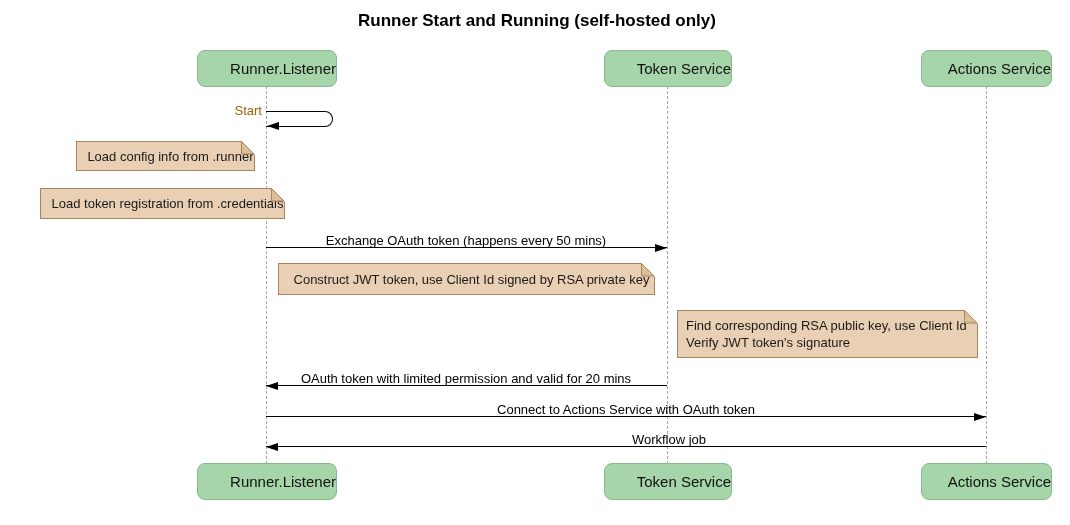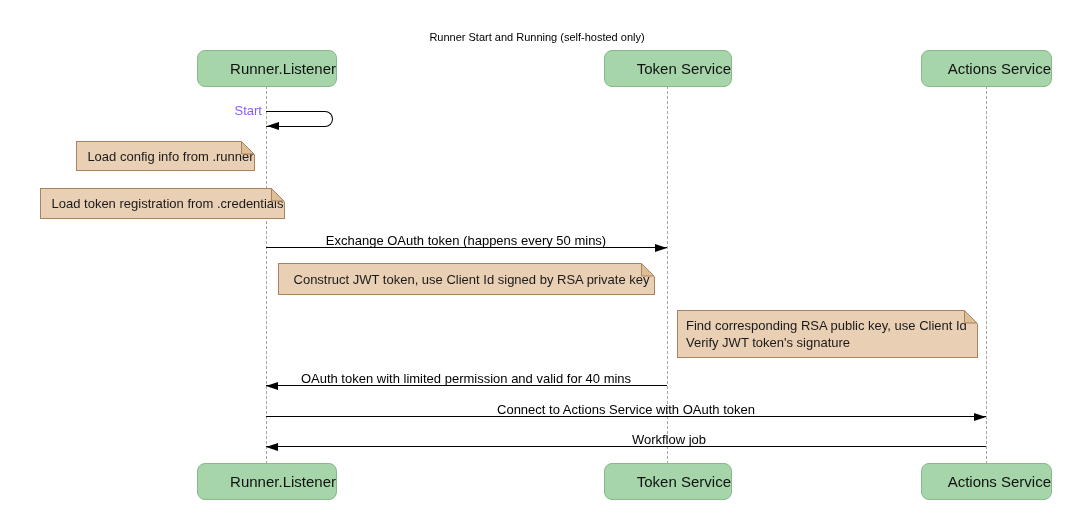--- a/index.html
+++ b/index.html
@@ -7,23 +7,22 @@
     position:relative;
     width:1070px;height:525px;
     background:#ffffff;
     font-family:"Liberation Sans", sans-serif;
     overflow:hidden;
   }
   .title{
     position:absolute;
     top:11px;left:537px;
     transform:translateX(-50%);
-    font-size:11px;font-weight:normal;color:#000;
+    font-size:17px;font-weight:bold;color:#000;
     white-space:nowrap;
-    margin-top:20px;
   }
   .lifeline{
     position:absolute;
     top:86px;height:378px;width:0;
     border-left:1px dashed #a6a6a6;
   }
   .actor{
     position:absolute;
     height:37px;
     background:#a5d5a9;
@@ -48,21 +47,21 @@
   .note .fold{position:absolute;top:-1px;right:-1px;}
   .note-line{white-space:nowrap;}
   .msg-label{
     position:absolute;
     transform:translateX(-50%);
     font-size:13px;color:#000;
     white-space:nowrap;
   }
   .start-label{
     position:absolute;
-    font-size:13px;color:#8b5cf6;
+    font-size:13px;color:#a16207;
     text-align:right;
     white-space:nowrap;
   }
   .line{
     position:absolute;height:1.4px;background:#000;
   }
   .head-right{
     position:absolute;width:0;height:0;
     border-left:12px solid #000;
     border-top:4.5px solid transparent;
@@ -137,21 +136,21 @@
 
   <div class="note" style="left:677px;top:310px;width:301px;height:48px;">
     <svg class="fold" width="14" height="14" viewBox="0 0 14 14">
       <path d="M0,0 L14,0 L14,14 Z" fill="#ffffff"></path>
       <path d="M0.5,0.5 L13,13 L0.5,13 Z" fill="#dcbe97" stroke="#a8835c" stroke-width="1"></path>
     </svg>
     <div class="note-line">Find corresponding RSA public key, use Client Id</div>
     <div class="note-line">Verify JWT token's signature</div>
   </div>
 
-  <div class="msg-label" style="left:466px;top:371px;">OAuth token with limited permission and valid for 40 mins</div>
+  <div class="msg-label" style="left:466px;top:371px;">OAuth token with limited permission and valid for 20 mins</div>
   <div class="line" style="left:266px;top:385px;width:401px;"></div>
   <div class="head-left" style="left:266px;top:381.7px;"></div>
 
   <div class="msg-label" style="left:626px;top:402px;">Connect to Actions Service with OAuth token</div>
   <div class="line" style="left:266px;top:416px;width:720px;"></div>
   <div class="head-right" style="left:974px;top:412.7px;"></div>
 
   <div class="msg-label" style="left:626px;top:432px;margin-left:43px;">Workflow job</div>
   <div class="line" style="left:266px;top:446px;width:720px;"></div>
   <div class="head-left" style="left:266px;top:442.7px;"></div>

